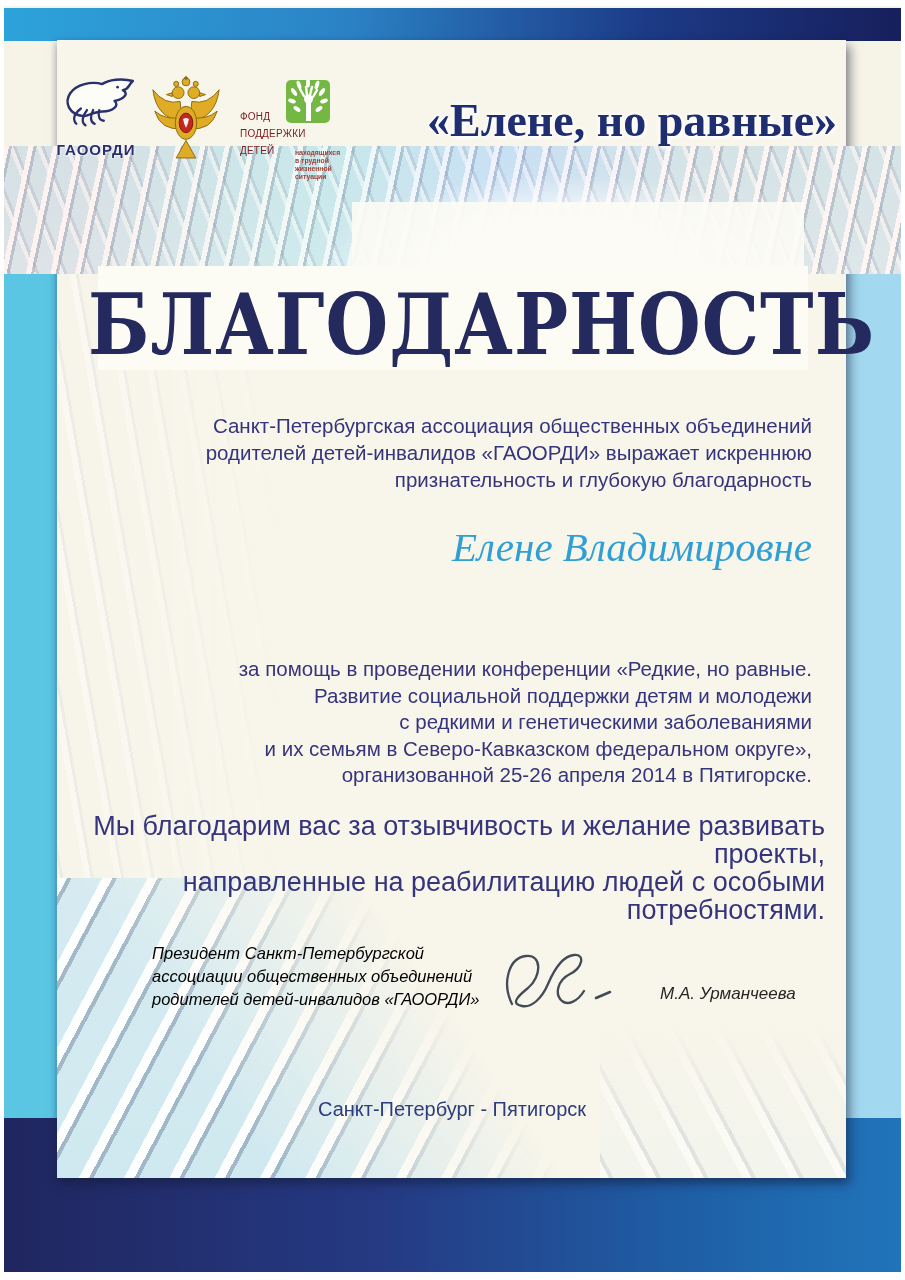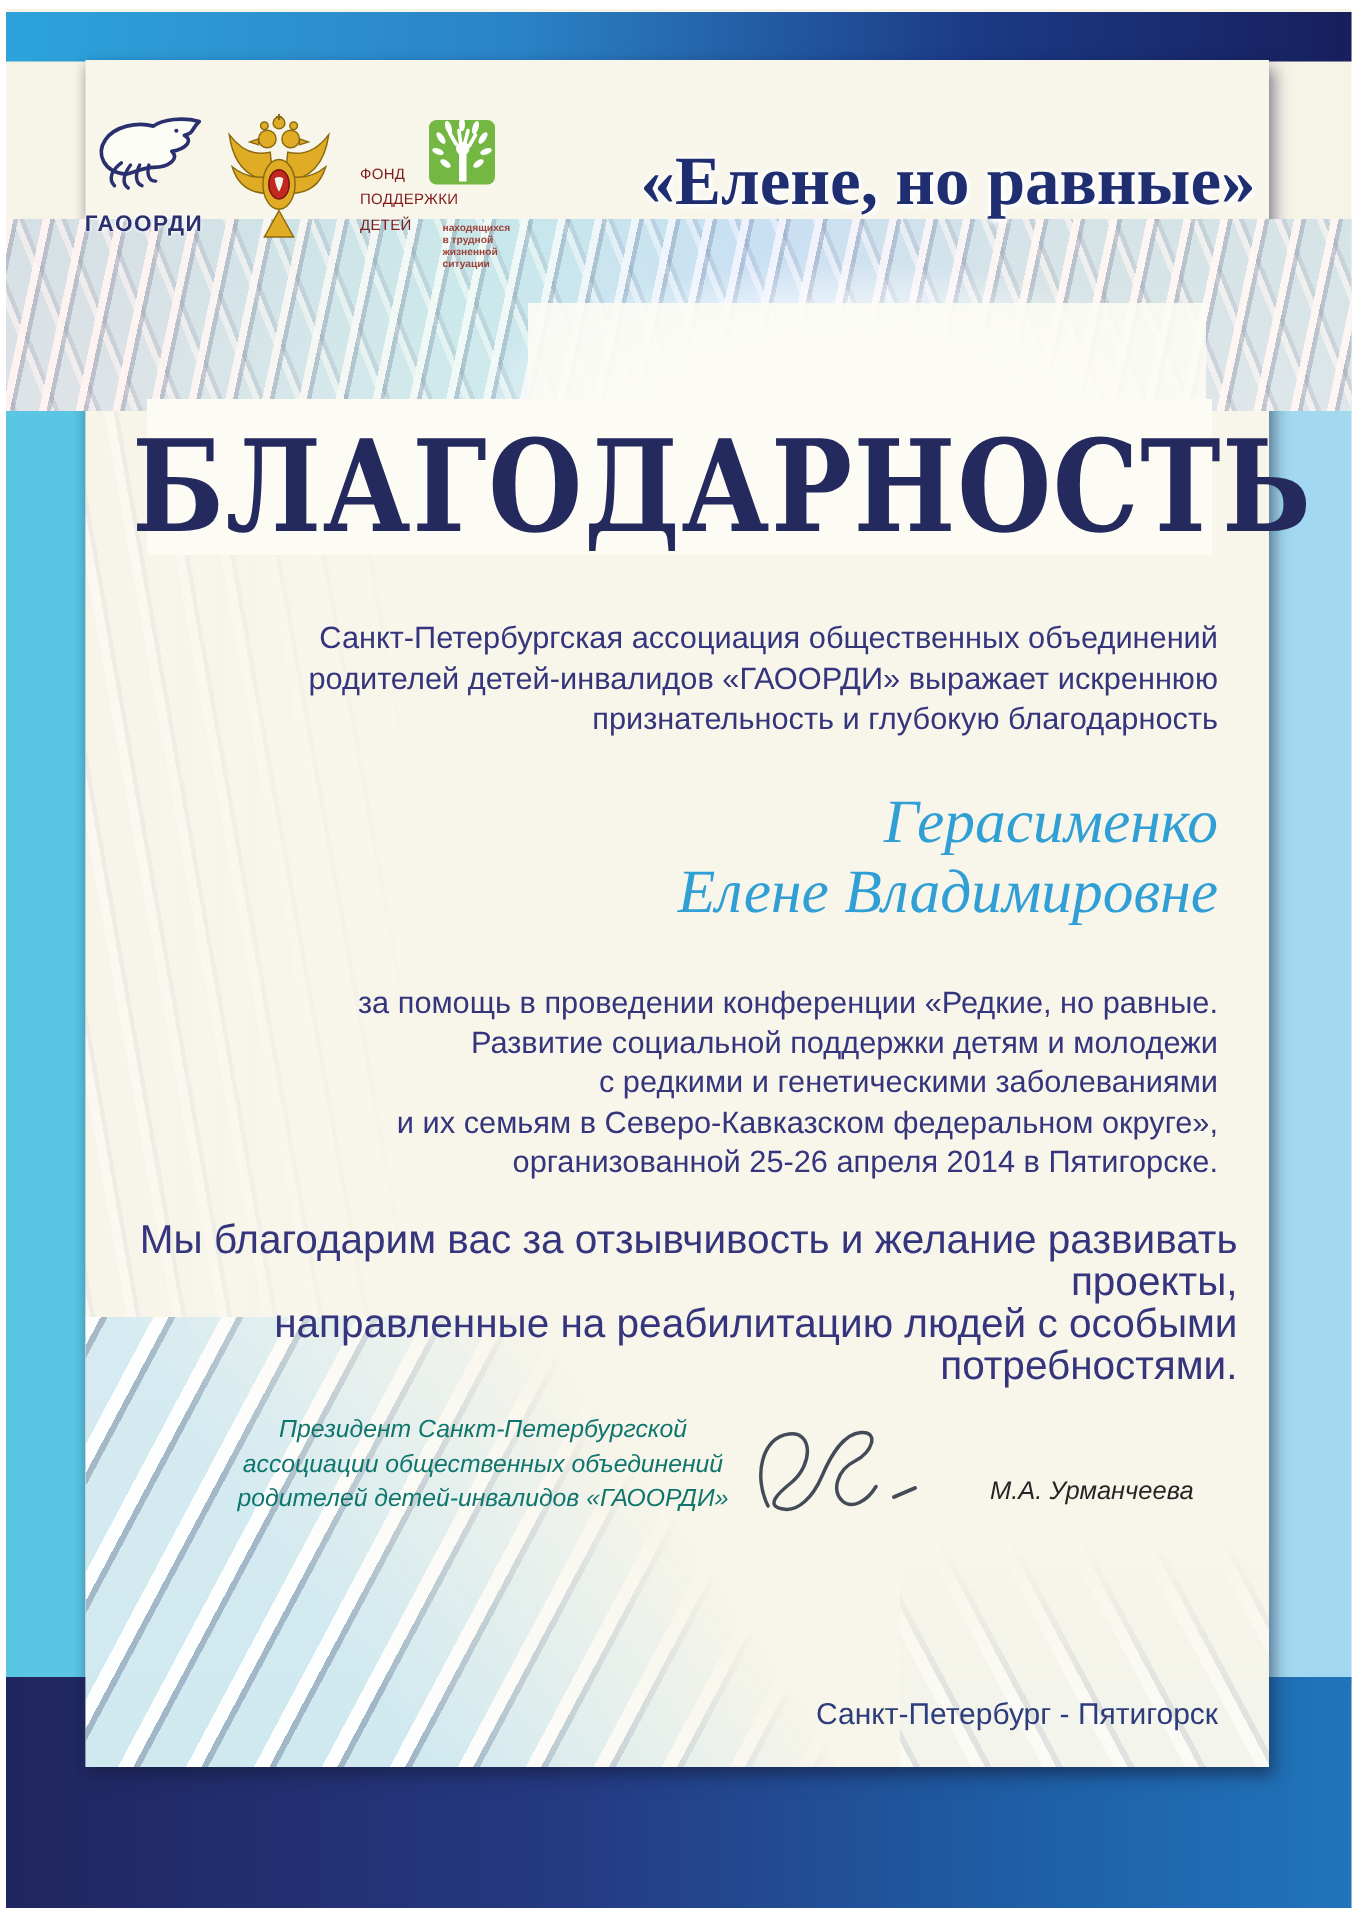--- a/index.html
+++ b/index.html
@@ -79,26 +79,26 @@
   
   .para { position:absolute; text-align:right; z-index:5; color:#35357d; }
   .intro     { left:92px; top:412px; width:720px; font-size:20.5px; line-height:27px; }
   .recipient { left:92px; top:524px; width:720px; font-family:"Liberation Serif", serif; font-style:italic;
                font-size:41px; line-height:47px; color:#2f9fd5; }
   .reason    { left:92px; top:656px; width:720px; font-size:20.5px; line-height:26.5px; }
   .gratitude { left:80px; top:812px; width:745px; font-size:27px; line-height:28px; }
 
   
   .sig-position { position:absolute; left:152px; top:942px; width:340px; z-index:5;
-      font-style:italic; font-size:16.5px; line-height:23px; color:#0f766e; text-align:center; }
+      font-style:italic; font-size:16.5px; line-height:23px; color:#000000; text-align:left; }
   .sig-svg   { position:absolute; left:498px; top:946px; width:122px; height:68px; z-index:5; }
   .sig-name  { position:absolute; left:660px; top:984px; z-index:5; font-style:italic; font-size:17px; color:#262626; }
 
   
-  .cities { position:absolute; left:92px; top:1132px; width:720px; text-align:right; z-index:5;
+  .cities { position:absolute; left:92px; top:1098px; width:720px; text-align:center; z-index:5;
       font-size:20px; color:#2d3c7a; }
 </style>
 </head>
 <body>
 
 <div id="page">
 
   <div class="mat"></div>
   <div class="col-left"></div>
   <div class="col-right"></div>
@@ -177,21 +177,20 @@
 
   <div class="doc-title">БЛАГОДАРНОСТЬ</div>
 
   <div class="para intro">
     <div>Санкт-Петербургская ассоциация общественных объединений</div>
     <div>родителей детей-инвалидов «ГАООРДИ» выражает искреннюю</div>
     <div>признательность и глубокую благодарность</div>
   </div>
 
   <div class="para recipient">
-    <div>Герасименко</div>
     <div>Елене Владимировне</div>
   </div>
 
   <div class="para reason">
     <div>за помощь в проведении конференции «Редкие, но равные.</div>
     <div>Развитие социальной поддержки детям и молодежи</div>
     <div>с редкими и генетическими заболеваниями</div>
     <div>и их семьям в Северо-Кавказском федеральном округе»,</div>
     <div>организованной 25-26 апреля 2014 в Пятигорске.</div>
   </div>

